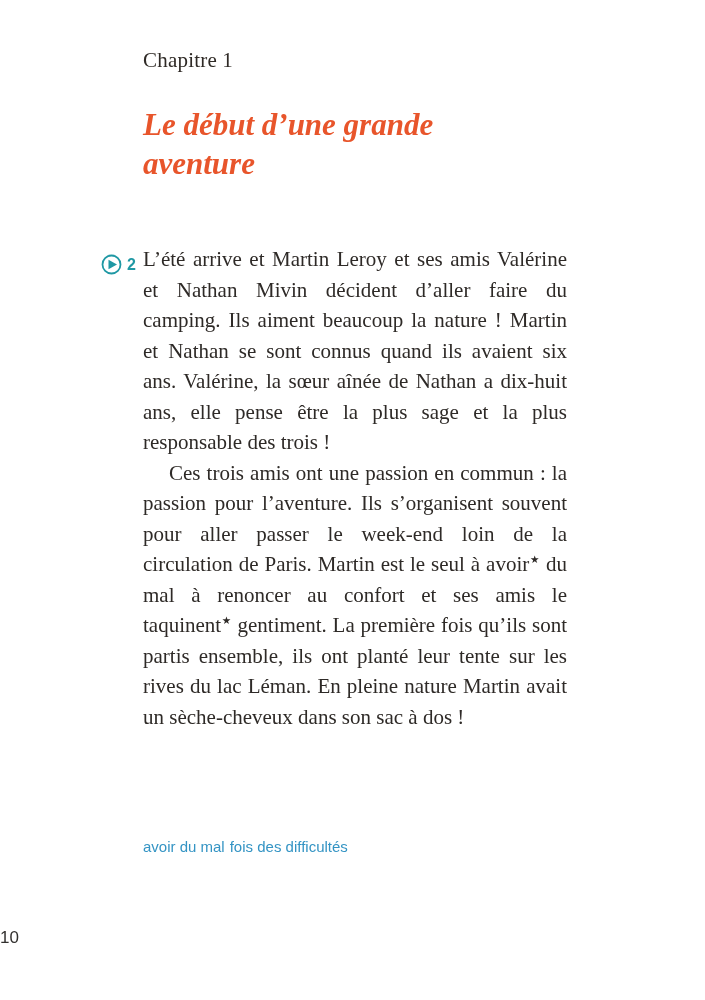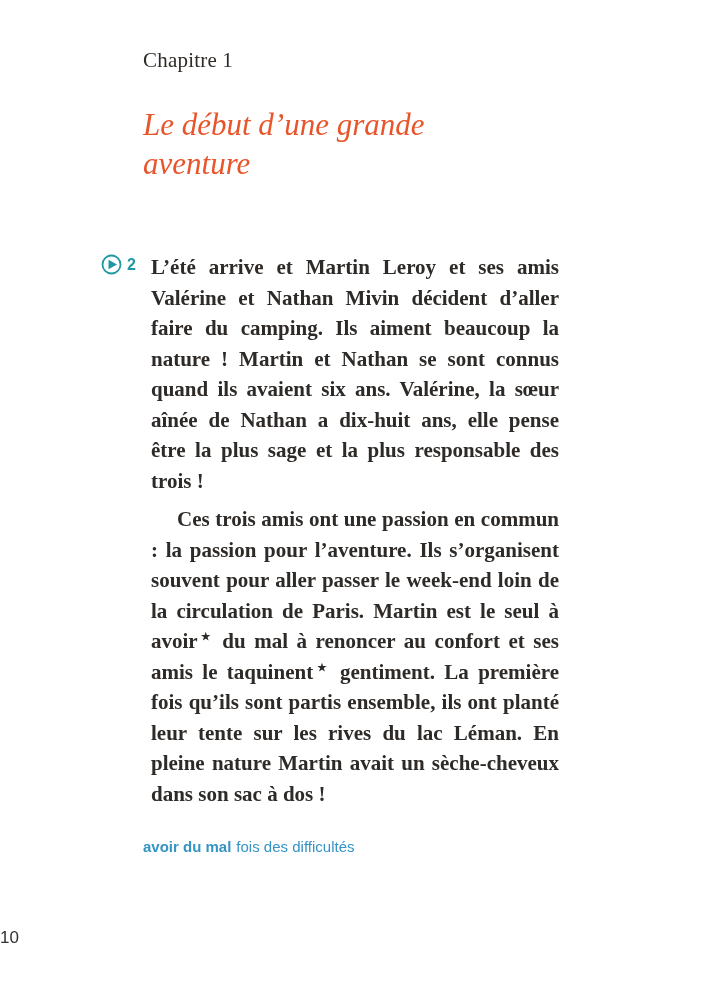--- a/index.html
+++ b/index.html
@@ -23,21 +23,21 @@
     color: #2f2a26;
     letter-spacing: 0.2px;
   }
   .chapter-title {
     position: absolute;
     top: 84px;
     left: 143px;
     width: 345px;
     font-size: 31px;
     line-height: 39px;
-    font-weight: normal;
+    font-weight: bold;
     font-style: italic;
     color: #e8552b;
   }
   .audio-row {
     position: absolute;
     top: 254px;
     left: 101px;
     display: flex;
     align-items: center;
     gap: 5px;
@@ -63,22 +63,21 @@
     position: absolute;
     top: 244px;
     left: 143px;
     width: 424px;
     font-size: 21px;
     line-height: 30.5px;
     color: #2e2a27;
     text-align: justify;
   }
   .body-text p {
-    margin: 8px;
-    font-weight: bold;
+    margin: 0;
   }
   .para-indent {
     text-indent: 26px;
   }
   .para-gap {
     margin-top: 30px !important;
   }
   sup.star {
     font-size: 0.5em;
     vertical-align: super;
@@ -89,21 +88,21 @@
     top: 838px;
     left: 143px;
     width: 424px;
     display: flex;
     font-family: "Liberation Sans", sans-serif;
     font-size: 15px;
     color: #3494c4;
   }
   .glossary-item { white-space: nowrap; }
   .glossary-item.first { width: 228px; flex: 0 0 228px; }
-  .glossary-term { font-weight: bold; margin-right: 5px; }
+  .glossary-term { font-weight: normal; margin-right: 5px; }
   .page-number {
     position: absolute;
     top: 928px;
     left: 0;
     width: 705px;
     font-family: "Liberation Sans", sans-serif;
     font-size: 17px;
     color: #32302e;
   }
 </style>

